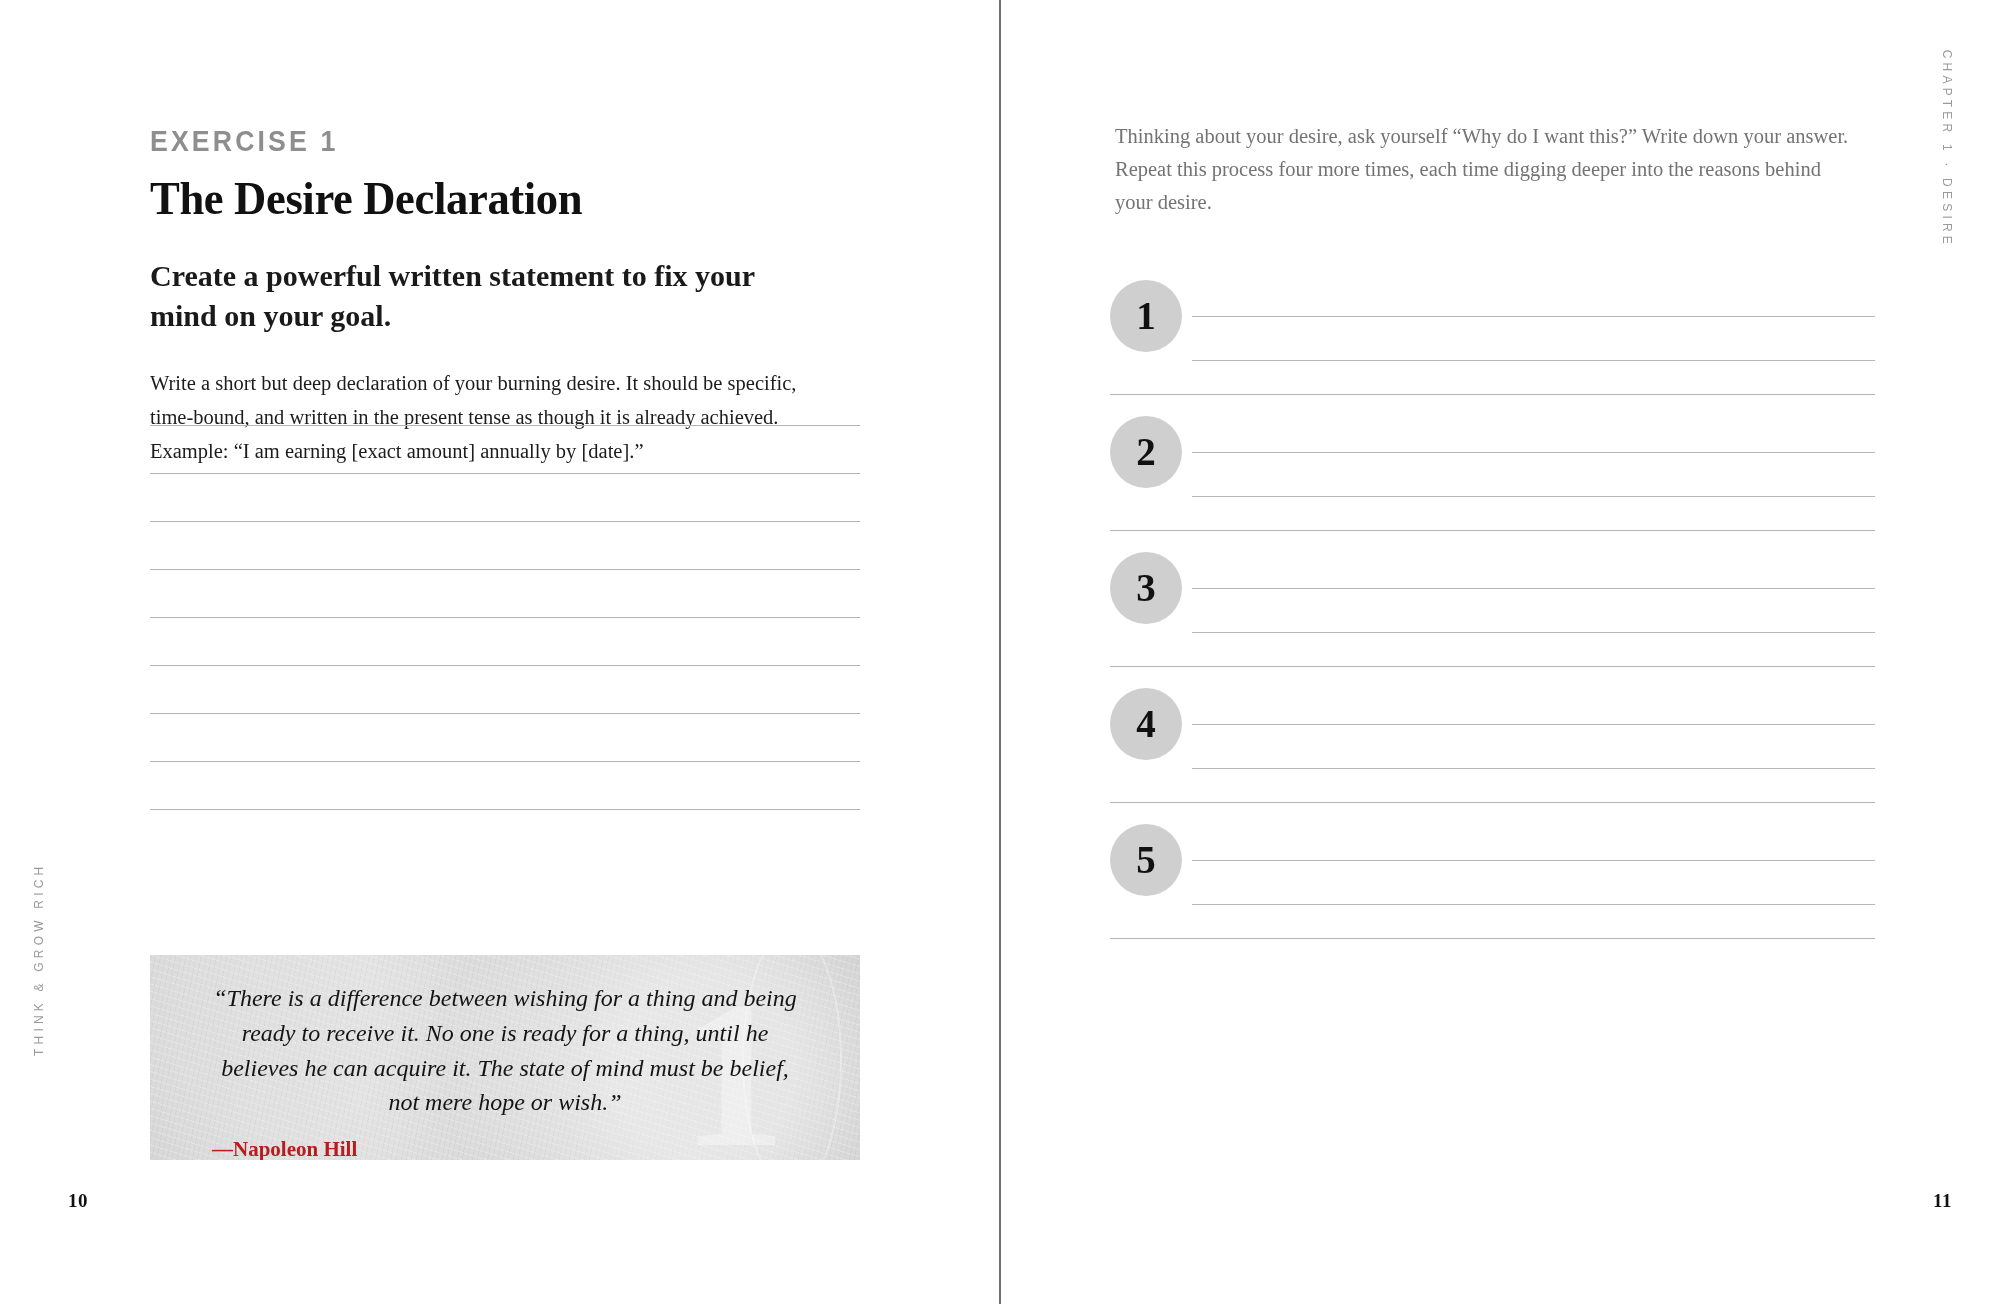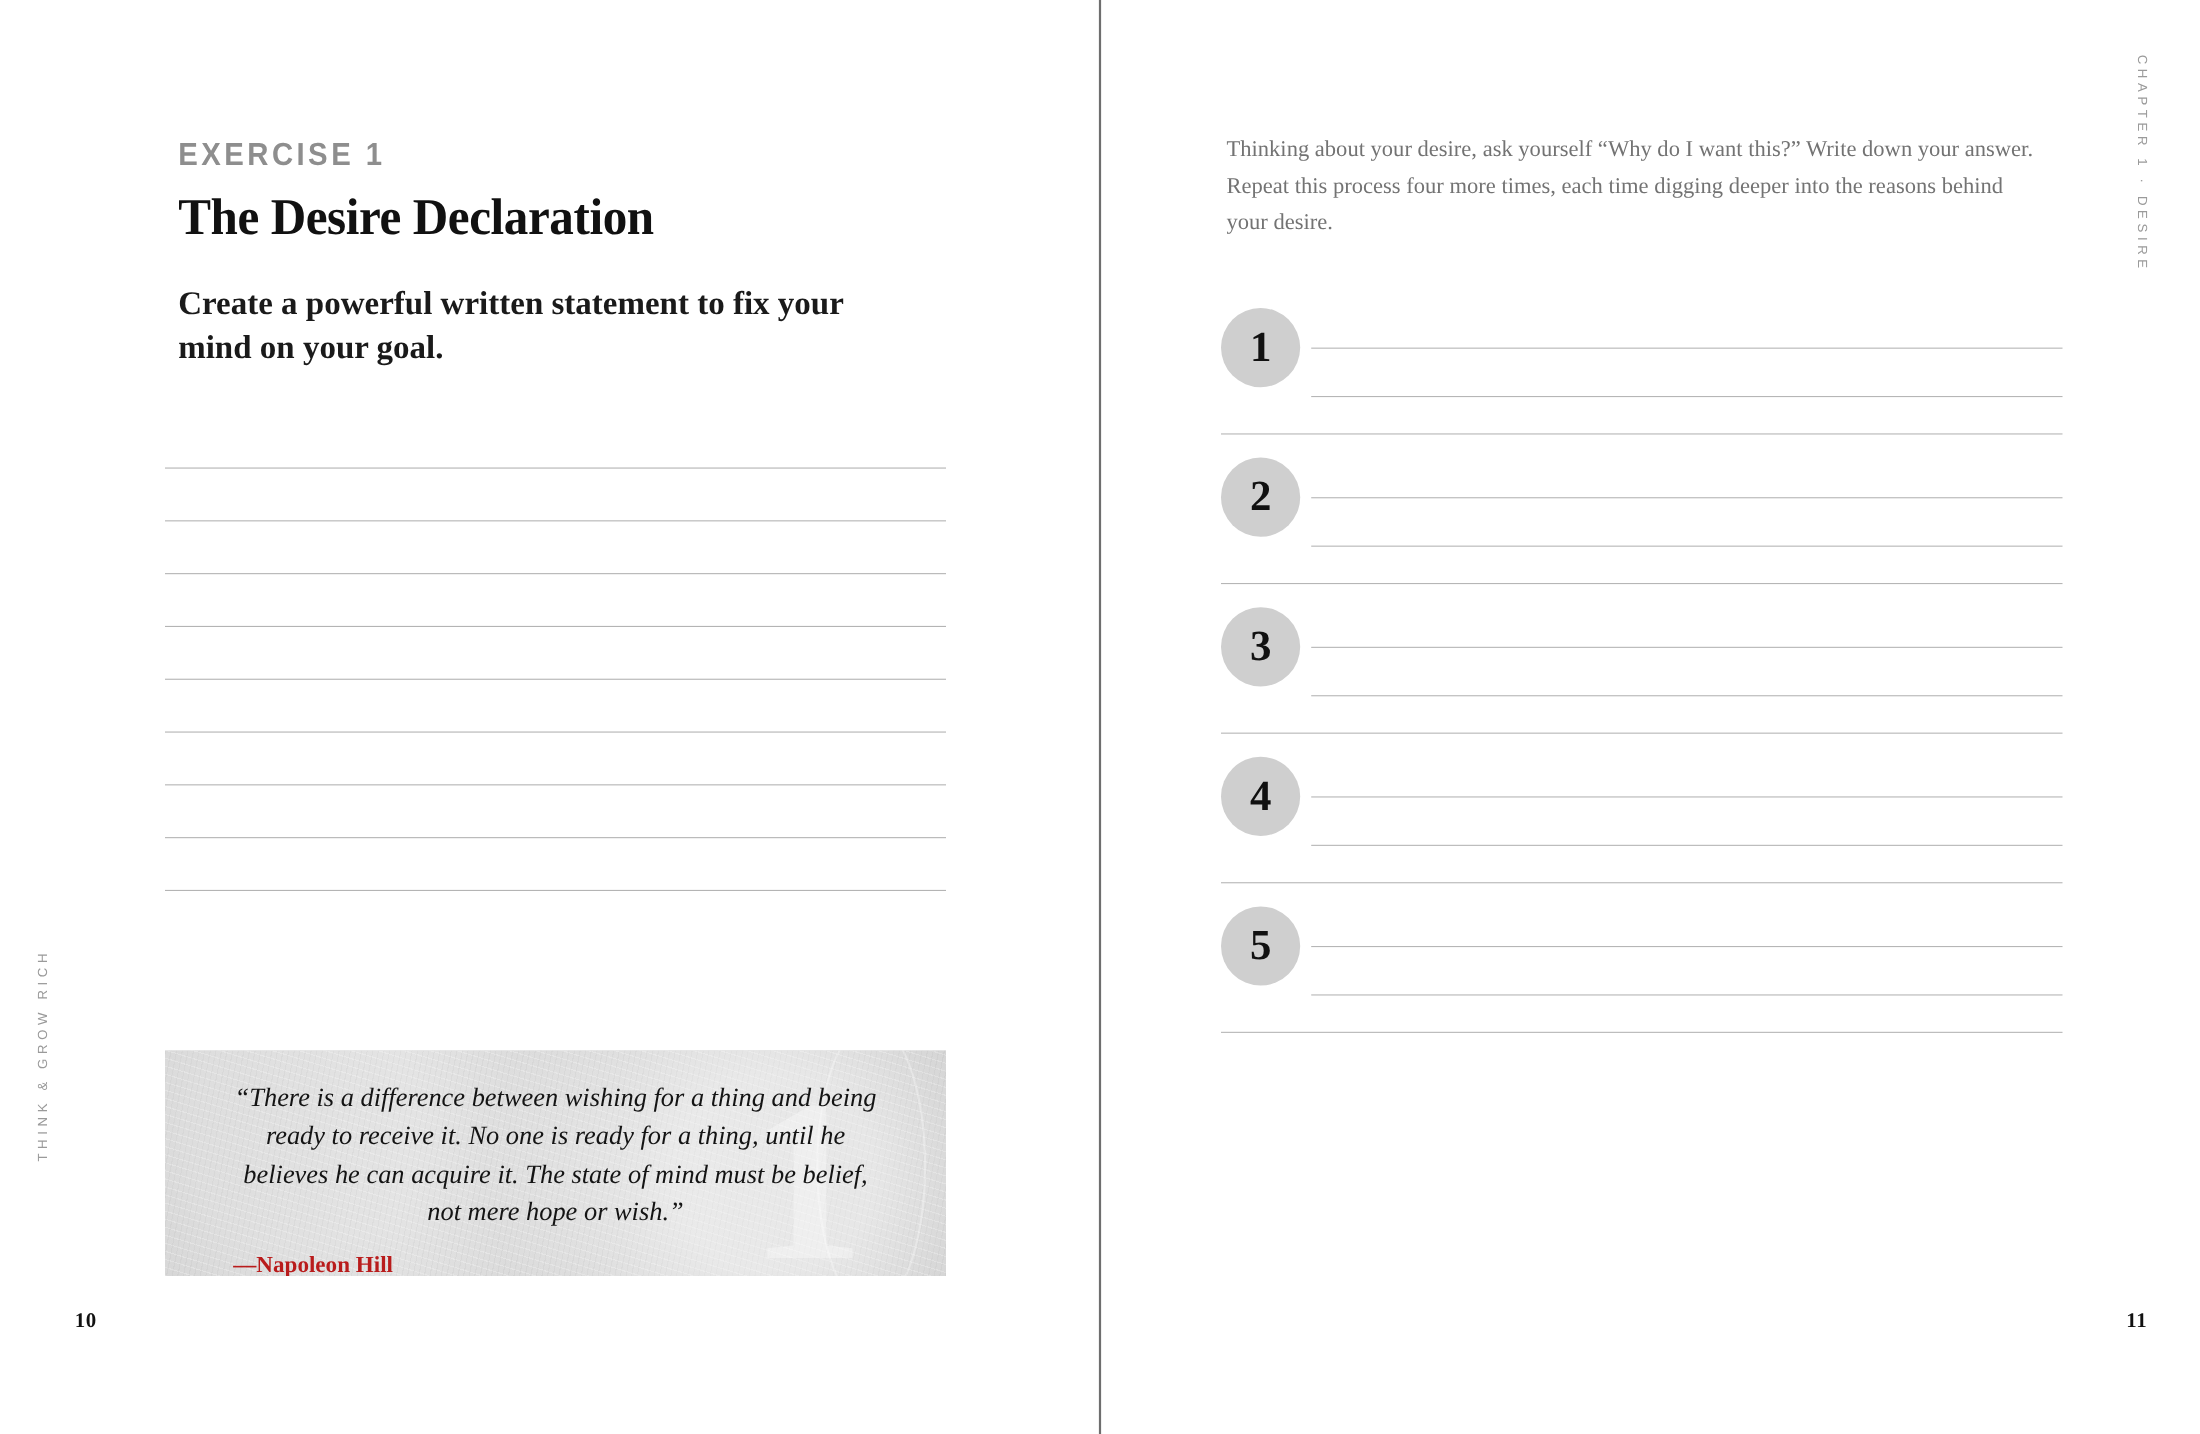--- a/index.html
+++ b/index.html
@@ -41,21 +41,21 @@
   .folio{
     position:absolute;bottom:92px;
     font-family:"Liberation Serif",serif;
     font-weight:bold;font-size:19px;color:#111;
     letter-spacing:.5px;
   }
   .folio.left{left:48px;margin-left:20px;}
   .folio.right{right:48px;}
 
   
-  .lcontent{position:absolute;left:162px;top:0;width:720px;}
+  .lcontent{position:absolute;left:150px;top:0;width:720px;}
 
   .eyebrow{
     margin-top:125px;
     font-family:"Liberation Sans",sans-serif;
     font-weight:bold;
     font-size:29px;
     letter-spacing:3.4px;
     color:#8e8e8e;
     transform:scaleX(.92);
     transform-origin:left center;
@@ -180,20 +180,21 @@
 
   <div class="page">
 
     <div class="runhead left">THINK &amp; GROW RICH</div>
     <div class="folio left">10</div>
 
     <div class="lcontent">
       <div class="eyebrow">EXERCISE 1</div>
       <h1 class="title">The Desire Declaration</h1>
       <div class="subtitle">Create a powerful written statement to fix your mind on your goal.</div>
+      <div class="bodytext">Write a short but deep declaration of your burning desire. It should be specific, time-bound, and written in the present tense as though it is already achieved. Example: “I am earning [exact amount] annually by [date].”</div>
     </div>
 
     <div class="lines">
       <div class="wline"></div>
       <div class="wline"></div>
       <div class="wline"></div>
       <div class="wline"></div>
       <div class="wline"></div>
       <div class="wline"></div>
       <div class="wline"></div>

